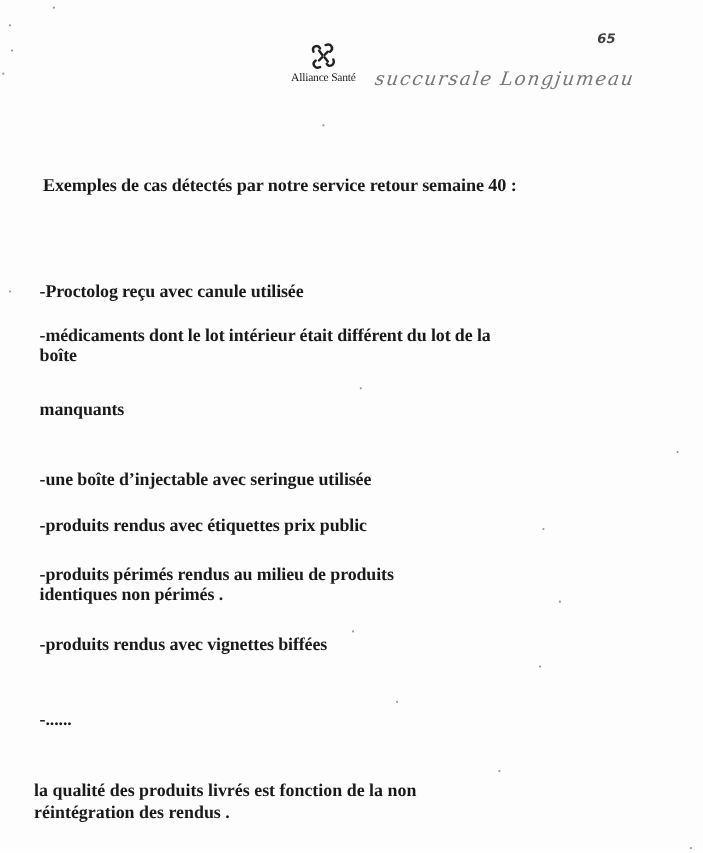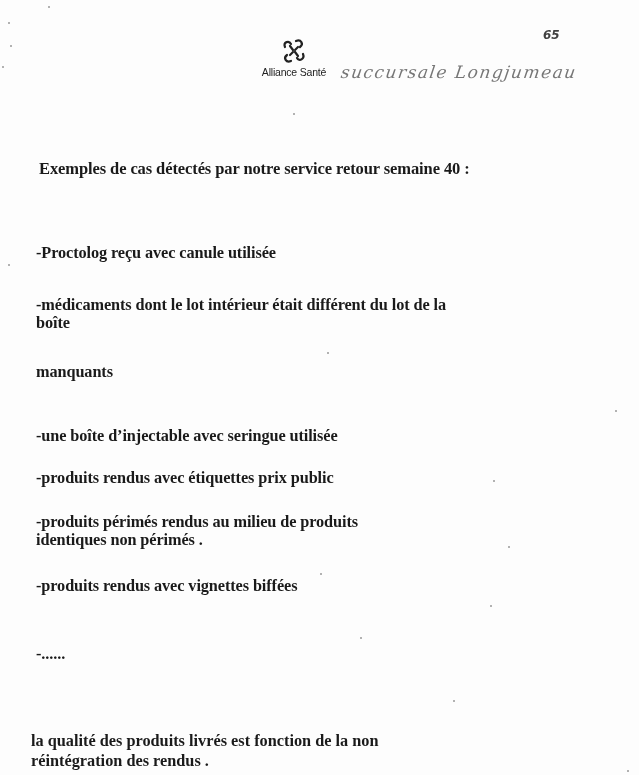--- a/index.html
+++ b/index.html
@@ -25,21 +25,21 @@
     left: 254px;
     top: 38px;
     width: 80px;
     text-align: center;
   }
   .logo svg {
     display: block;
     margin: 0 auto;
   }
   .logo-text {
-    font-family: Liberation Sans, sans-serif;
+    font-family: Liberation Serif, serif;
     font-size: 10.5px;
     color: #222;
     margin-top: 2px;
     white-space: nowrap;
     letter-spacing: -0.2px;
   }
   .handwritten-branch {
     position: absolute;
     left: 341px;
     top: 62px;
@@ -75,21 +75,21 @@
     position: absolute;
     left: 36px;
     font-size: 16.3px;
     font-weight: bold;
     line-height: 18px;
     letter-spacing: -0.1px;
   }
   .conclusion {
     position: absolute;
     left: 31px;
-    top: 731px;
+    top: 709px;
     font-size: 16.3px;
     font-weight: bold;
     line-height: 20px;
     width: 440px;
   }
   .speck {
     position: absolute;
     width: 2px;
     height: 2px;
     background: #999;
@@ -115,21 +115,21 @@
       </g>
     </svg>
     <div class="logo-text">Alliance Santé</div>
   </div>
 
   <div class="handwritten-branch">succursale Longjumeau</div>
   <div class="page-number">65</div>
 
   <div class="heading">Exemples de cas détectés par notre service retour  semaine  40 :</div>
 
-  <div class="item" style="top:244px;text-align:center;">
+  <div class="item" style="top:256px;text-align:center;">
     <div>-Proctolog  reçu avec canule utilisée</div>
   </div>
 
   <div class="item" style="top:296px;">
     <div>-médicaments dont le lot intérieur était différent du lot de la</div>
     <div>boîte</div>
   </div>
 
   <div class="item" style="top:363px;">
     <div>manquants</div>

